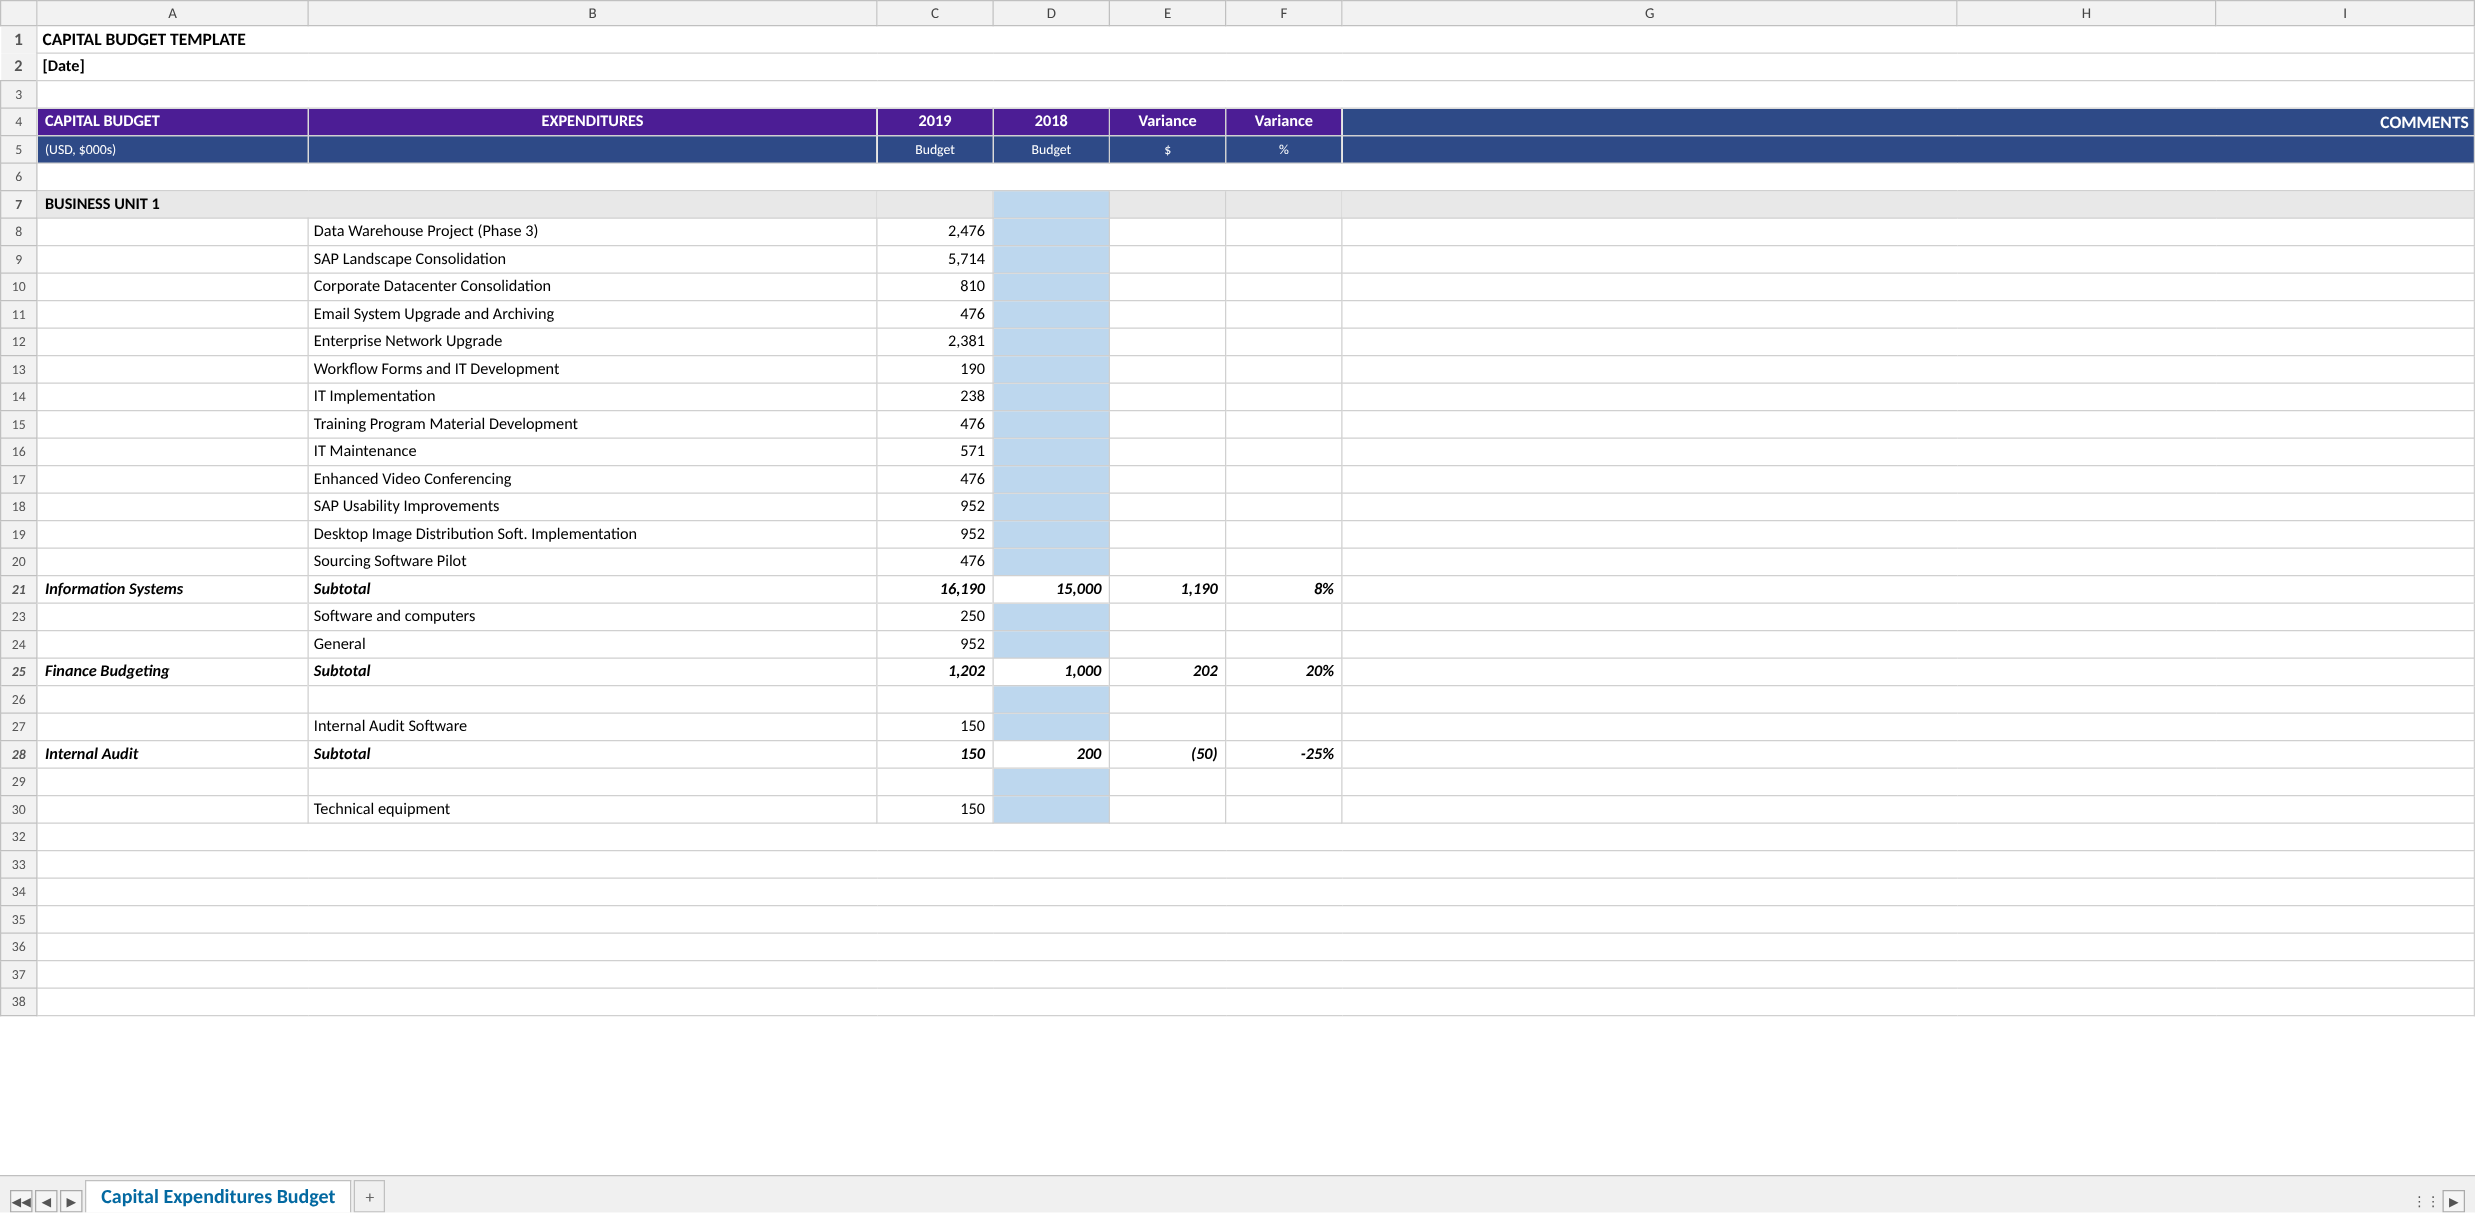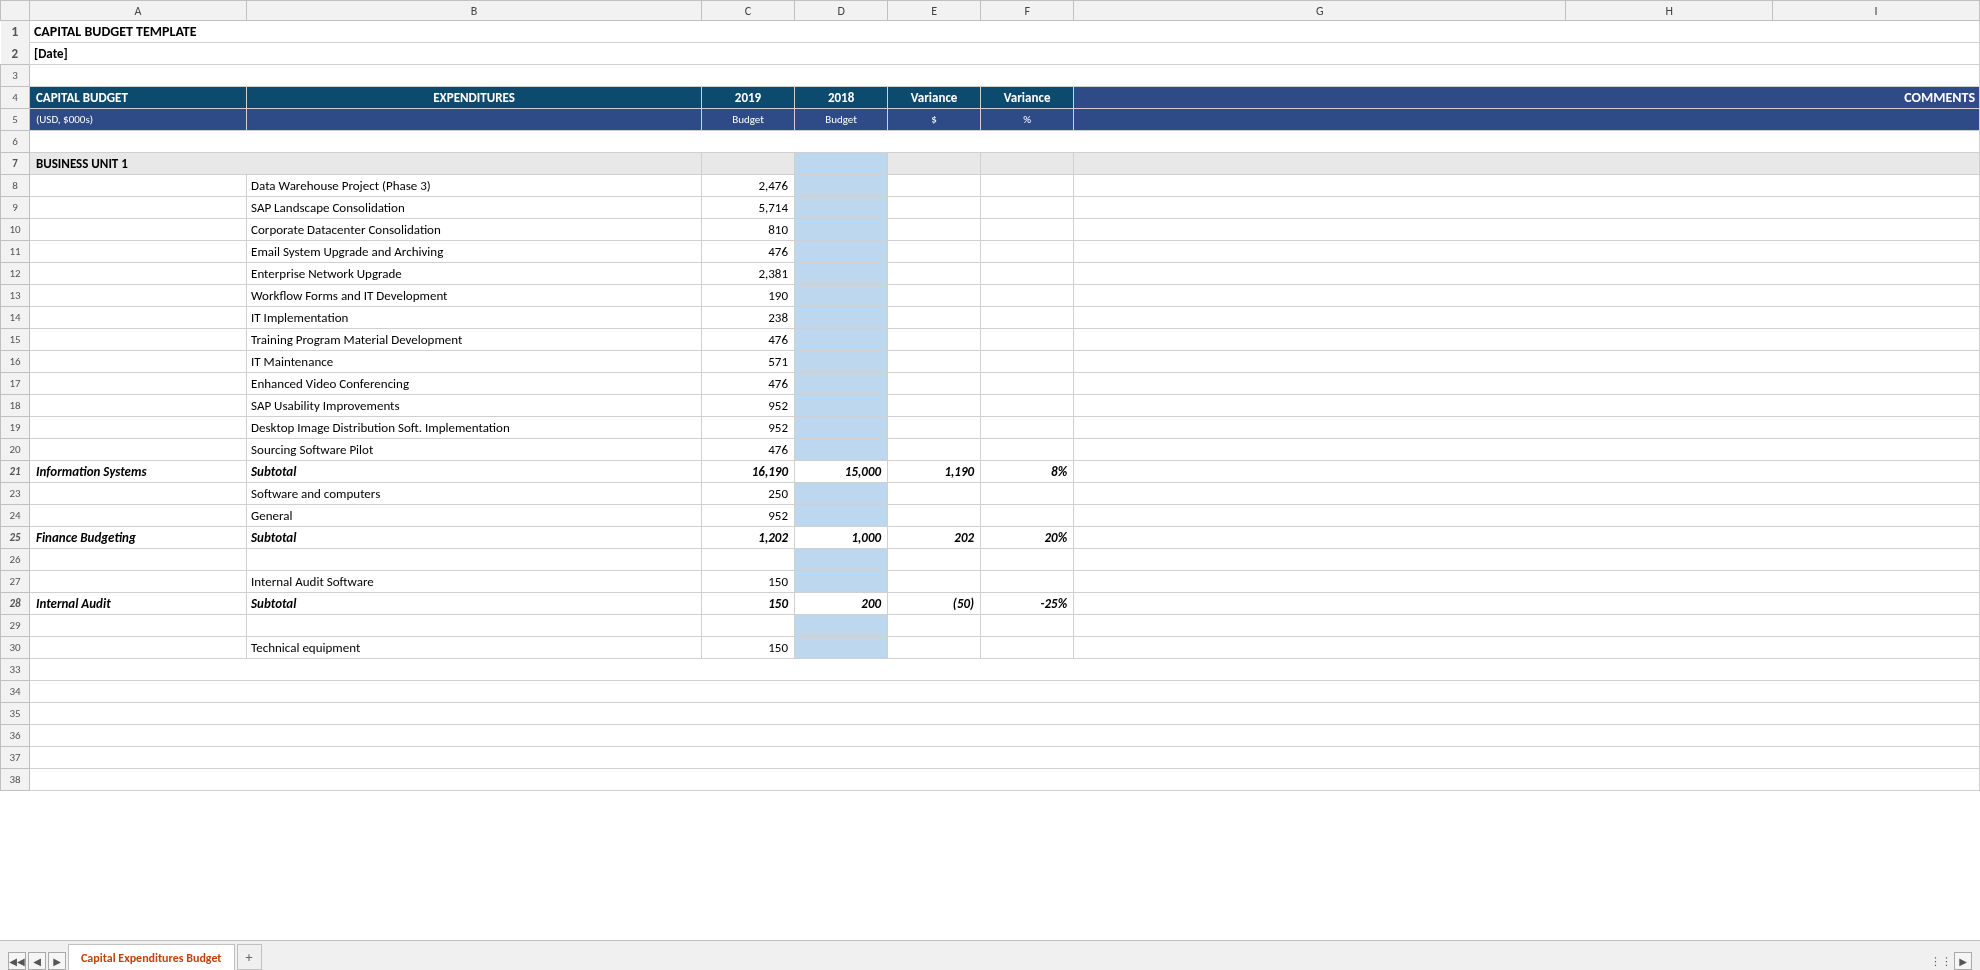--- a/index.html
+++ b/index.html
@@ -74,21 +74,21 @@
     }
 
     
     .freeze-corner {
       background: #f2f2f2;
       border: 1px solid #c0c0c0;
     }
 
     
     .dark-header {
-      background-color: #0c4a6e;
+      background-color: #4c1d95;
       color: #ffffff;
       font-weight: bold;
       text-align: center;
       font-size: 13px;
       margin-left: 36px;
     }
 
     .dark-header-sub {
       background-color: #2E4A87;
       color: #ffffff;
@@ -132,22 +132,22 @@
       align-items: flex-end;
       padding-left: 8px;
       gap: 2px;
     }
 
     .tab-active {
       background: #fff;
       border: 1px solid #c0c0c0;
       border-bottom: none;
       padding: 3px 12px;
-      font-size: 12px;
-      color: #c2410c;
+      font-size: 16px;
+      color: #0369a1;
       font-weight: bold;
       cursor: pointer;
       height: 26px;
       display: flex;
       align-items: center;
       text-align: right;
     }
 
     .tab-add {
       background: transparent;
@@ -533,20 +533,24 @@
           <td>Technical equipment</td>
           <td class="num">150</td>
           <td class="col-d-highlight"></td>
           <td></td>
           <td></td>
           <td colspan="3"></td>
         </tr>
 
 
         <tr>
+          <td class="row-num">32</td>
+          <td colspan="9"></td>
+        </tr>
+        <tr>
           <td class="row-num">33</td>
           <td colspan="9"></td>
         </tr>
         <tr>
           <td class="row-num">34</td>
           <td colspan="9"></td>
         </tr>
         <tr>
           <td class="row-num">35</td>
           <td colspan="9"></td>

